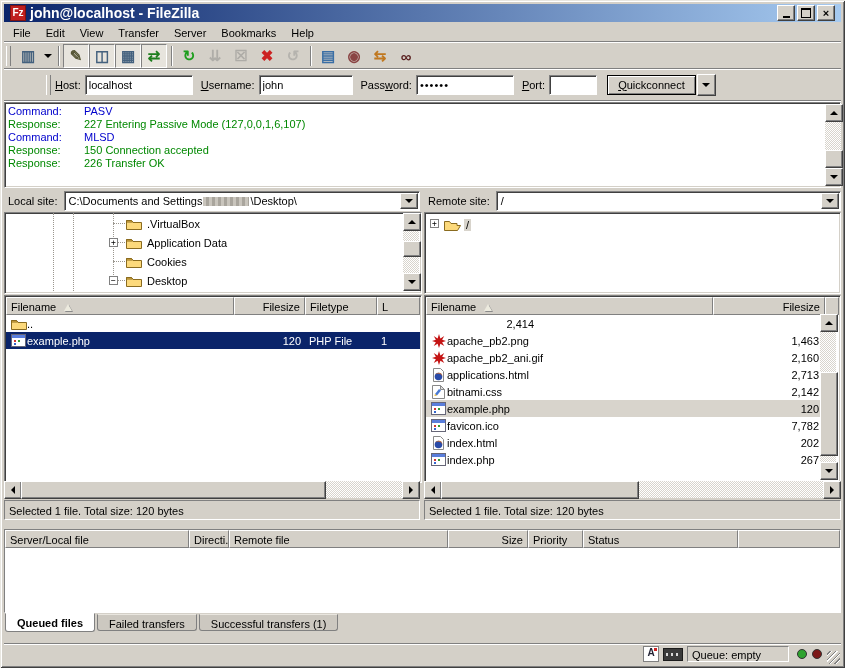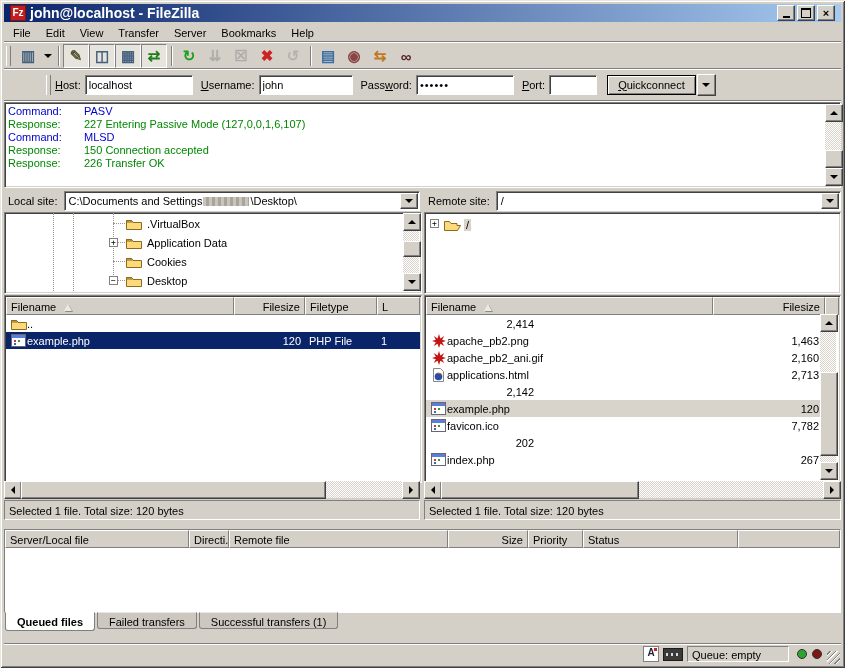--- a/index.html
+++ b/index.html
@@ -89,21 +89,21 @@
   .sel-active{background:#0a246a;color:#fff;}
   .sel-inactive{background:#d8d4cc;}
   
   .pane-status{position:absolute;top:500px;height:20px;background:#d4d0c8;padding:4px 0 0 4px;box-sizing:border-box;
     border:1px solid;border-color:#808080 #fff #fff #808080;}
   
   .queue-pane{position:absolute;top:529px;left:4px;right:4px;height:82px;background:#fff;
     border:1px solid;border-color:#808080 #fff #fff #808080;}
   .queue-hdr{position:absolute;top:0;left:0;right:0;height:18px;display:flex;}
   
-  .tabs{position:absolute;top:612px;left:5px;height:20px;display:flex;align-items:flex-start;}
+  .tabs{position:absolute;top:612px;left:5px;height:20px;display:flex;align-items:center;}
   .tab{padding:3px 11px 0;height:17px;box-sizing:border-box;background:#ccc8c0;
     border:1px solid #808080;border-top:1px solid #e9e6df;border-radius:0 0 3px 3px;margin-right:2px;white-space:nowrap;}
   .tab.active{background:#fff;font-weight:bold;height:19px;border-top-color:#fff;}
   
   .statusbar{position:absolute;left:4px;right:4px;bottom:4px;height:20px;
     border-top:1px solid #808080;box-shadow:inset 0 1px 0 #fff;display:flex;align-items:center;justify-content:flex-end;padding:0 1px;}
   .sb-icon{margin-right:4px;}
   .type-icon{width:14px;height:14px;background:#fff;border:1px solid #808080;font-weight:bold;font-size:10px;
     line-height:12px;text-align:center;color:#223;position:relative;}
   .type-icon::after{content:"";position:absolute;right:1px;top:1px;width:3px;height:3px;background:#c22;}
@@ -437,20 +437,31 @@
                 <path d="M1.5.5h7l3 3v10h-10z" fill="#fff" stroke="#888"></path>
                 <circle cx="6.5" cy="8.5" r="3.8" fill="#2a4ba8"></circle>
                 <path d="M6.5 4.7a3.8 3.8 0 013.8 3.8c-.6-1.8-2-3-3.8-3-1.2 0-2.3.5-3 1.4.5-1.3 1.7-2.2 3-2.2z" fill="#e87820"></path>
               </svg>
             </span>
             <span>applications.html</span>
           </div>
           <div class="fcell num" style="width: 112px; box-sizing: border-box;">2,713</div>
         </div>
         <div class="frow">
+          <div class="fcell" style="width: 287px; box-sizing: border-box;">
+            <span class="icon">
+              <svg width="13" height="14" viewBox="0 0 13 14">
+                <path d="M.5.5h8l4 4v9H.5z" fill="#fff" stroke="#888"></path>
+                <path d="M8.5.5l4 4h-4z" fill="#ddd" stroke="#888"></path>
+                <path d="M3 9l4-5 2 1.5-4 5z" fill="#4a7ad4"></path>
+                <path d="M3 9l2 1.5-2.6.6z" fill="#e8b020"></path>
+              </svg>
+            </span>
+            <span>bitnami.css</span>
+          </div>
           <div class="fcell num" style="width: 112px; box-sizing: border-box;">2,142</div>
         </div>
         <div class="frow sel-inactive">
           <div class="fcell" style="width: 287px; box-sizing: border-box;">
             <span class="icon">
               <svg width="15" height="13" viewBox="0 0 15 13">
                 <rect x=".5" y=".5" width="14" height="12" fill="#fff" stroke="#667"></rect>
                 <rect x="1" y="1" width="13" height="3" fill="#5a7edc"></rect>
                 <rect x="3" y="6" width="2" height="2" fill="#c33"></rect>
                 <rect x="7" y="6" width="2" height="2" fill="#393"></rect>
@@ -470,20 +481,30 @@
                 <rect x="3" y="6" width="2" height="2" fill="#c33"></rect>
                 <rect x="7" y="6" width="2" height="2" fill="#393"></rect>
                 <rect x="3" y="9" width="2" height="2" fill="#36c"></rect>
               </svg>
             </span>
             <span>favicon.ico</span>
           </div>
           <div class="fcell num" style="width: 112px; box-sizing: border-box;">7,782</div>
         </div>
         <div class="frow">
+          <div class="fcell" style="width: 287px; box-sizing: border-box;">
+            <span class="icon">
+              <svg width="13" height="14" viewBox="0 0 13 14">
+                <path d="M1.5.5h7l3 3v10h-10z" fill="#fff" stroke="#888"></path>
+                <circle cx="6.5" cy="8.5" r="3.8" fill="#2a4ba8"></circle>
+                <path d="M6.5 4.7a3.8 3.8 0 013.8 3.8c-.6-1.8-2-3-3.8-3-1.2 0-2.3.5-3 1.4.5-1.3 1.7-2.2 3-2.2z" fill="#e87820"></path>
+              </svg>
+            </span>
+            <span>index.html</span>
+          </div>
           <div class="fcell num" style="width: 112px; box-sizing: border-box;">202</div>
         </div>
         <div class="frow">
           <div class="fcell" style="width: 287px; box-sizing: border-box;">
             <span class="icon">
               <svg width="15" height="13" viewBox="0 0 15 13">
                 <rect x=".5" y=".5" width="14" height="12" fill="#fff" stroke="#667"></rect>
                 <rect x="1" y="1" width="13" height="3" fill="#5a7edc"></rect>
                 <rect x="3" y="6" width="2" height="2" fill="#c33"></rect>
                 <rect x="7" y="6" width="2" height="2" fill="#393"></rect>

